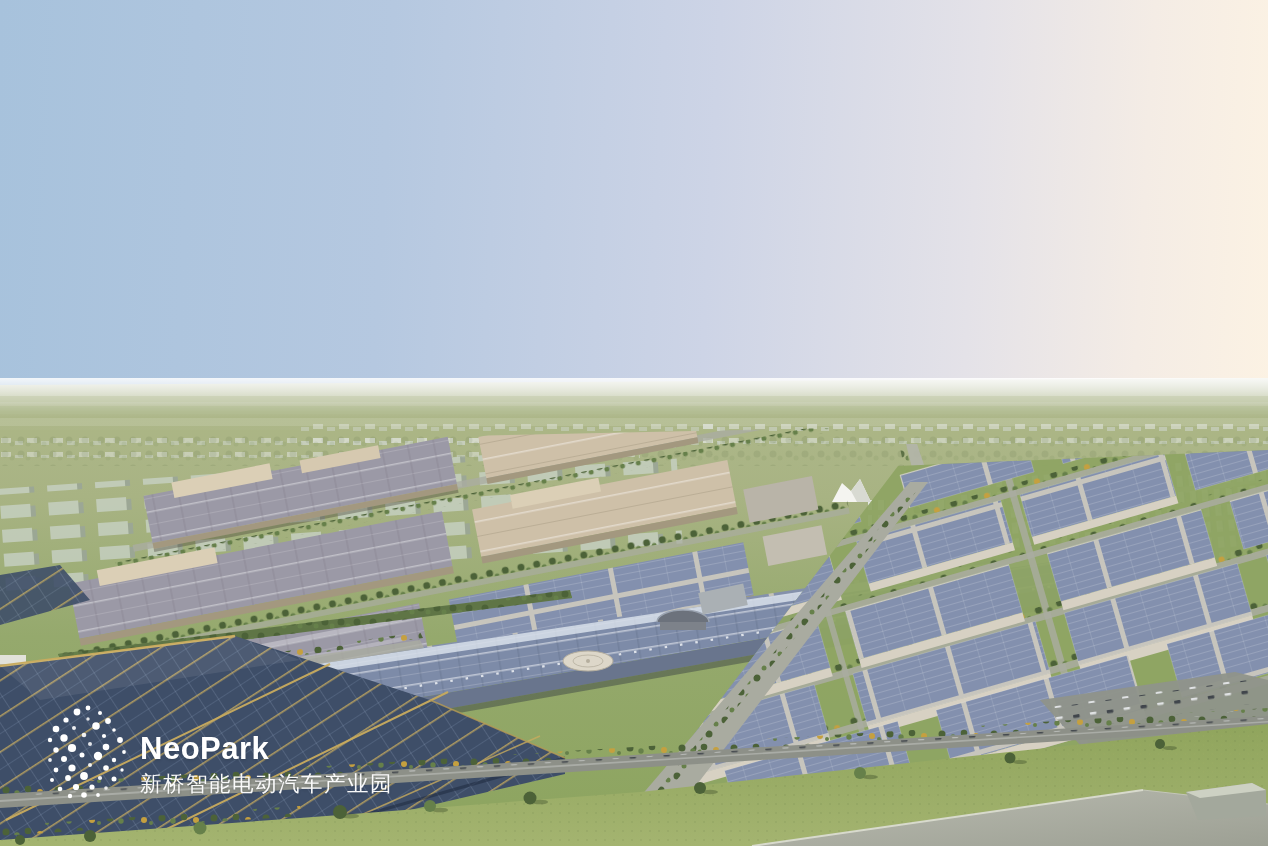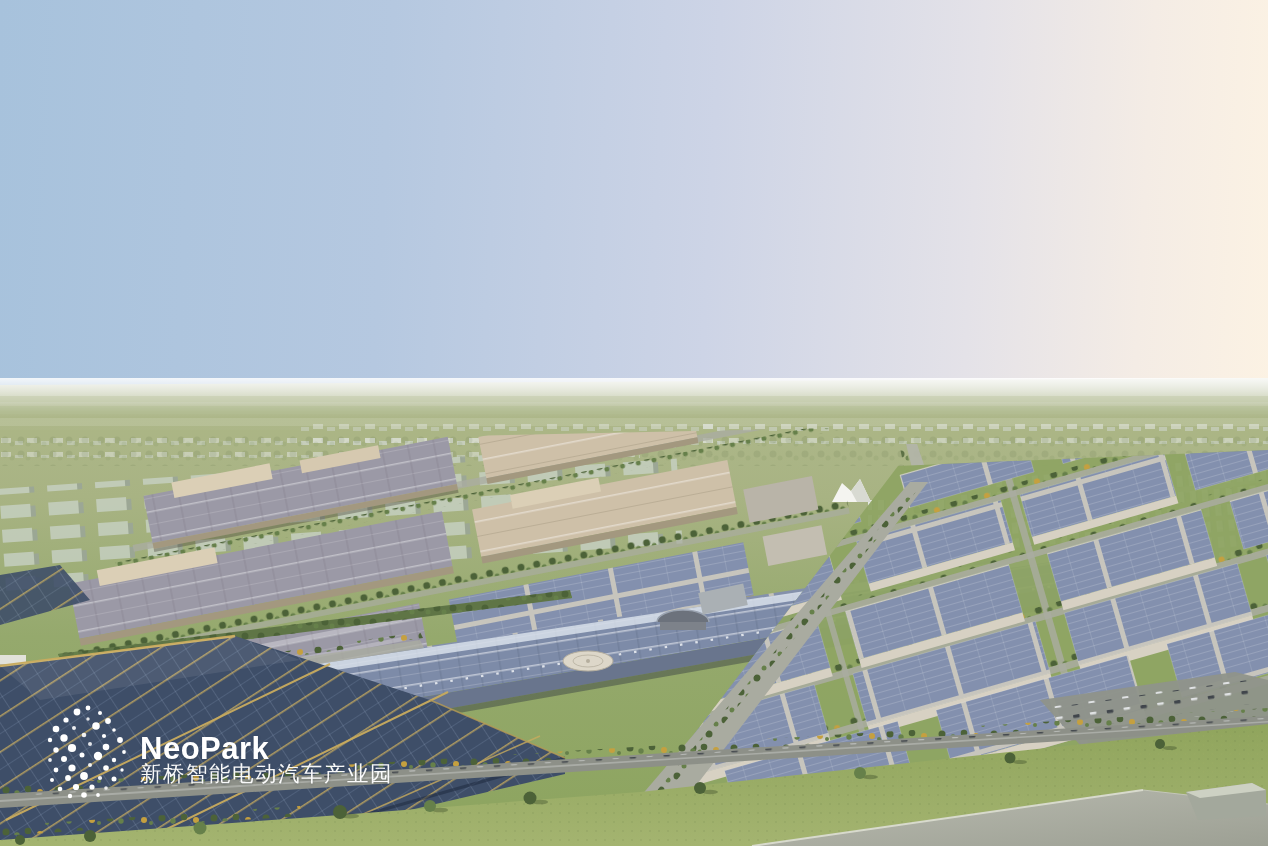--- a/index.html
+++ b/index.html
@@ -30,21 +30,21 @@
   .f-tree{fill:var(--tree)} .f-treel{fill:var(--tree-light)} .f-treey{fill:var(--tree-yellow)}
   .f-town{fill:var(--town-white)} .f-towers{fill:var(--tower-white)}
   .f-farbox{fill:var(--far-box)} .f-walll{fill:var(--wall-light)}
   .s-gold{stroke:var(--gold-ridge)}
   
   .logo{position:absolute;left:42px;top:702px;display:flex;align-items:flex-start;color:#fff;
         text-shadow:0 1px 3px rgba(20,30,40,.25);}
   .logo-mark{width:92px;height:100px;flex:0 0 auto;}
   .logo-text{margin-left:6px;margin-top:31px;}
   .brand{font-size:31px;font-weight:700;letter-spacing:.5px;line-height:1;}
-  .subtitle{margin-top:0;font-size:21.5px;font-weight:400;letter-spacing:1.5px;line-height:1;opacity:.96;}
+  .subtitle{margin-top:10px;font-size:21.5px;font-weight:400;letter-spacing:1.5px;line-height:1;opacity:.96;}
 </style>
 </head>
 <body>
 
 <div class="stage">
 
 <svg class="scene-svg" viewBox="0 0 1268 846" aria-hidden="true">
   <defs>
     <linearGradient id="gGround" x1="0" y1="380" x2="0" y2="846" gradientUnits="userSpaceOnUse">
       <stop offset="0" stop-color="#cfd4c0"></stop>

